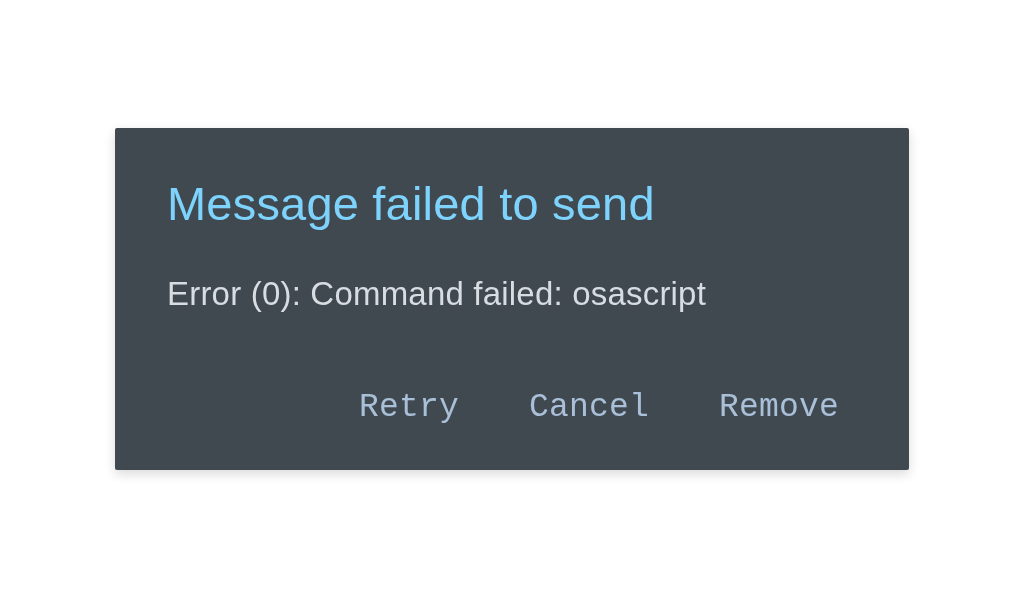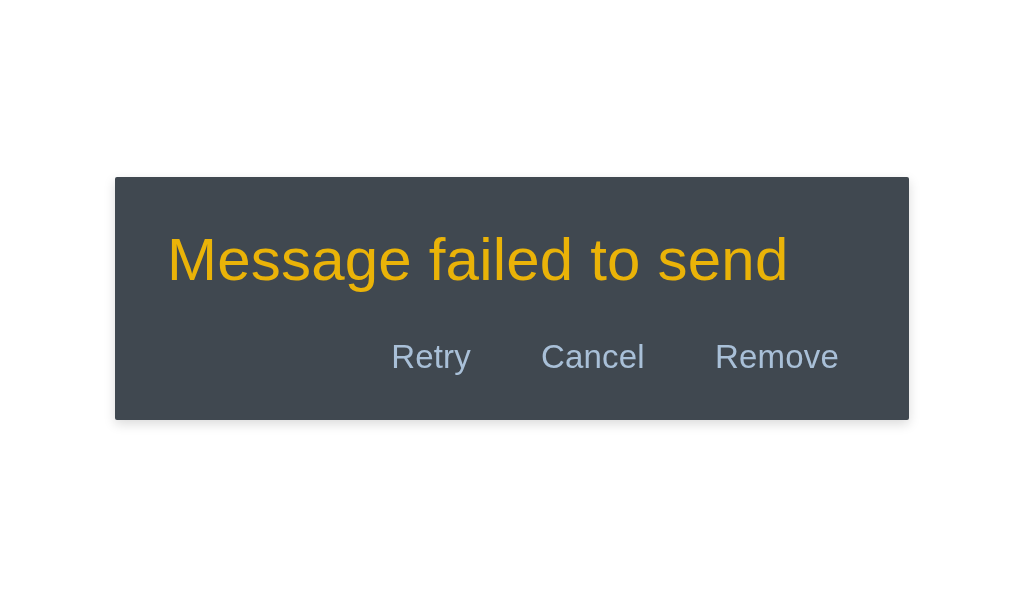--- a/index.html
+++ b/index.html
@@ -17,22 +17,22 @@
       justify-content: center;
     }
     .dialog {
       background: #404850;
       width: 794px;
       padding: 48px 52px 44px 52px;
       border-radius: 2px;
       box-shadow: 0 4px 12px rgba(0,0,0,0.15);
     }
     .dialog-title {
-      color: #eab308;
-      font-size: 60px;
+      color: #7dd3fc;
+      font-size: 47px;
       font-weight: 400;
       margin-bottom: 44px;
       letter-spacing: 0.2px;
     }
     .dialog-message {
       color: #d8dde2;
       font-size: 33px;
       font-weight: 400;
       margin-bottom: 76px;
       letter-spacing: 0.2px;
@@ -43,28 +43,29 @@
       gap: 70px;
       padding-right: 18px;
     }
     .dialog-button {
       background: none;
       border: none;
       color: #a9c0d8;
       font-size: 33px;
       font-weight: 400;
       cursor: pointer;
-      font-family: Liberation Sans, sans-serif;
+      font-family: Liberation Mono, monospace;
       letter-spacing: 0.2px;
       padding: 0;
     }
   </style>
 </head>
 <body>
 
 <div class="dialog">
   <h1 class="dialog-title">Message failed to send</h1>
+  <p class="dialog-message">Error (0): Command failed: osascript</p>
   <div class="dialog-buttons">
     <button class="dialog-button">Retry</button>
     <button class="dialog-button">Cancel</button>
     <button class="dialog-button">Remove</button>
   </div>
 </div>
 
 </body></html>

